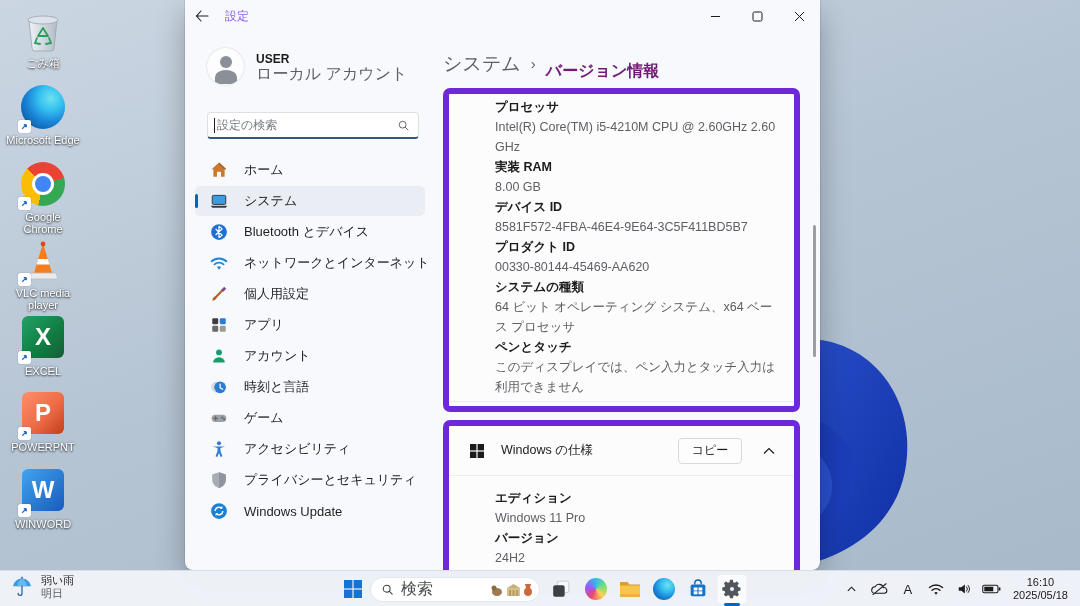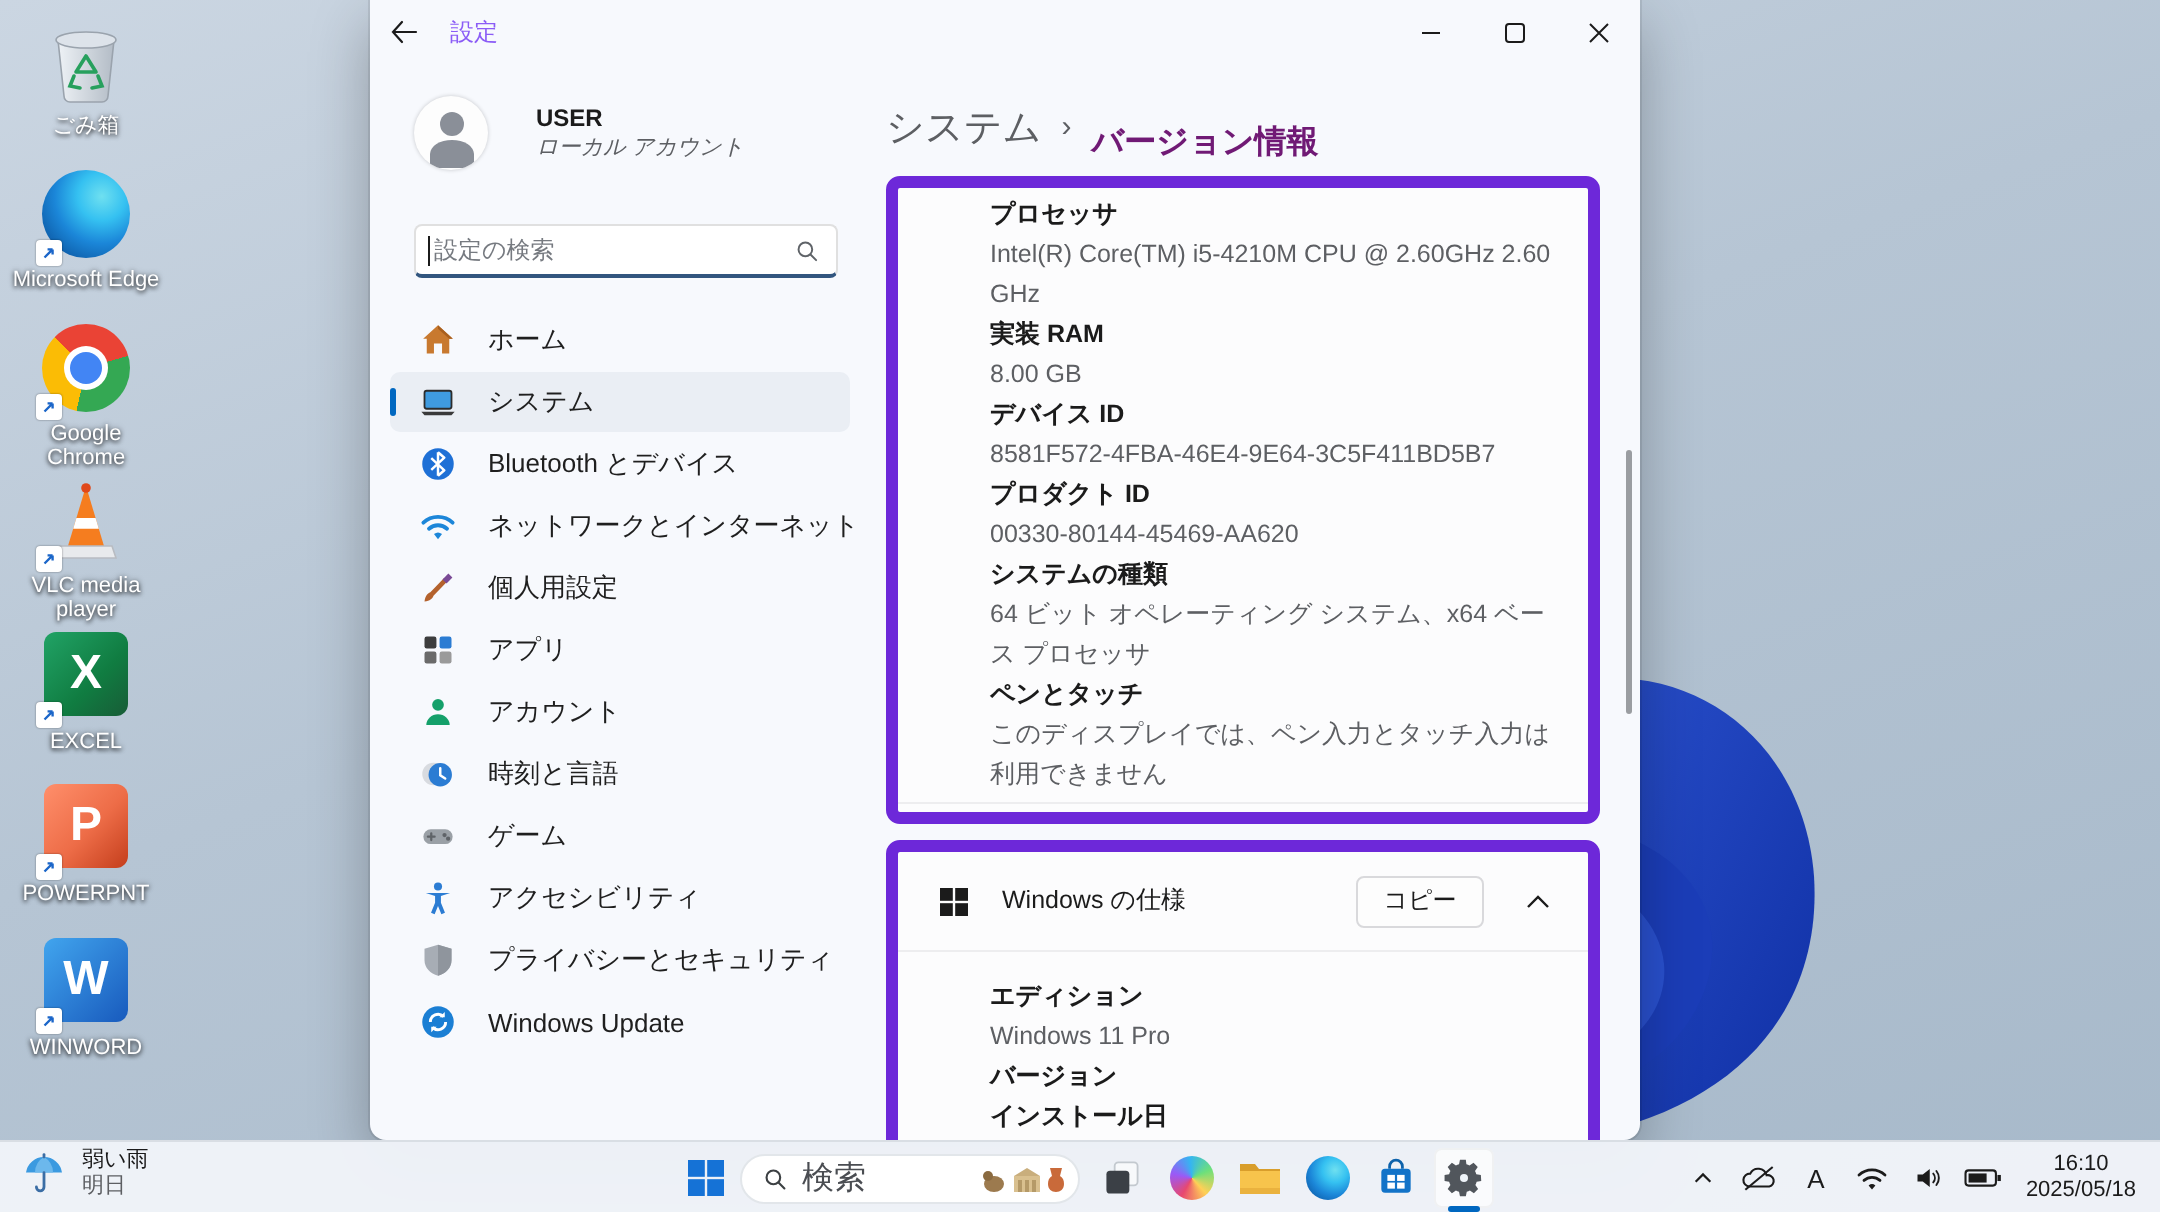--- a/index.html
+++ b/index.html
@@ -36,29 +36,29 @@
     border-radius:0 0 8px 8px; box-shadow:0 12px 30px rgba(0,0,0,.28), 0 0 0 1px rgba(0,0,0,.08);
     z-index:5; overflow:hidden; }
   .titlebar { position:absolute; left:0; top:0; right:0; height:32px; display:flex; align-items:center; }
   .backbtn { width:34px; height:32px; display:flex; align-items:center; justify-content:center; cursor:pointer; }
   .wtitle { font-size:12px; color:#8b5cf6; margin-left:6px; }
   .wctrls { position:absolute; right:0; top:0; display:flex; }
   .wctrl { width:42px; height:32px; display:flex; align-items:center; justify-content:center; cursor:pointer; }
 
   
   .sidebar { position:absolute; left:0; top:32px; width:250px; bottom:0; }
-  .userblk { position:absolute; left:22px; top:16px; display:flex; align-items:center; gap:24px; cursor:pointer;justify-content:flex-end; }
+  .userblk { position:absolute; left:22px; top:16px; display:flex; align-items:center; gap:12px; cursor:pointer;justify-content:flex-end; }
   .avatar { width:37px; height:37px; border-radius:50%; background:#fdfdfd; position:relative; overflow:hidden;
     box-shadow:0 0 2px rgba(0,0,0,.2); }
   .avatar .hd { position:absolute; left:50%; top:8px; width:12px; height:12px; margin-left:-6px;
     border-radius:50%; background:#8a8f98; }
   .avatar .bd { position:absolute; left:50%; top:22px; width:22px; height:14px; margin-left:-11px;
     border-radius:50% 50% 0 0; background:#8a8f98; }
   .uname { font-size:12px; font-weight:bold; color:#1b1b1b; line-height:15px; }
-  .utype { font-size:11px; color:#5d5f63; line-height:14px;font-style:italic; }
+  .utype { font-size:16px; color:#5d5f63; line-height:14px; }
   .searchbox { position:absolute; left:22px; top:80px; width:212px; height:27px; background:#fff;
     border:1px solid #e0e0e0; border-bottom:2px solid #32567f; border-radius:4px;
     display:flex; align-items:center; padding:0 8px 0 6px; }
   .searchbox .caret { width:1px; height:15px; background:#1b1b1b; margin-right:2px; }
   .sinput { flex:1; border:none; outline:none; background:transparent; font-size:12px; color:#1b1b1b;
     font-family:inherit; }
   .sinput::placeholder { color:#767a80; }
   .nav { position:absolute; left:10px; right:10px; top:123px; }
   .nitem { position:relative; height:30px; margin-bottom:1px; border-radius:5px; display:flex;
     align-items:center; padding-left:15px; gap:16px; cursor:pointer; }
@@ -435,20 +435,21 @@
               </svg>
           </div>
         </div>
         <div class="exp-body">
           <div class="srow">
               <div class="k">エディション</div>
             <div class="v">Windows 11 Pro</div>
             </div>
           <div class="srow">
               <div class="k">バージョン</div>
+            <div class="v">24H2</div>
             </div>
           <div class="srow">
               <div class="k">インストール日</div>
             <div class="v"></div>
             </div>
         </div>
       </div>
 
       <div class="scrollbar"></div>
     </div>

